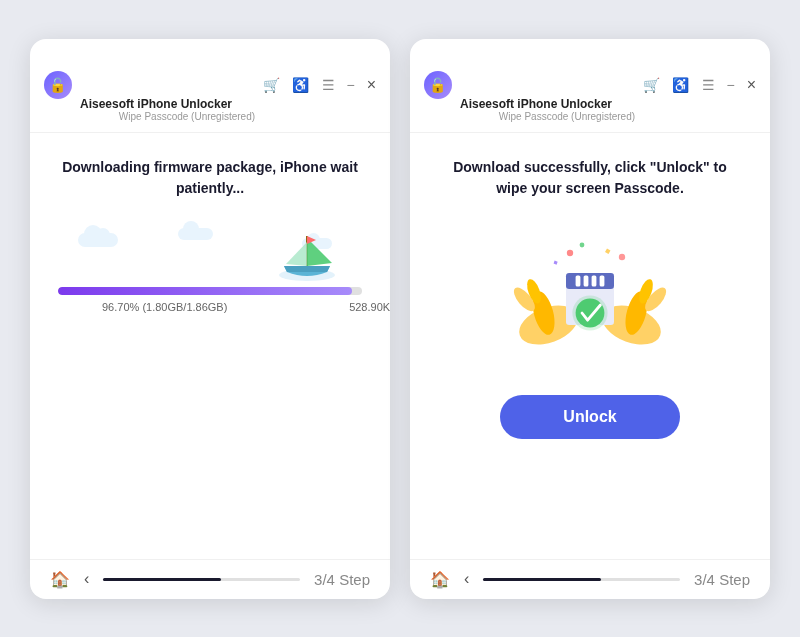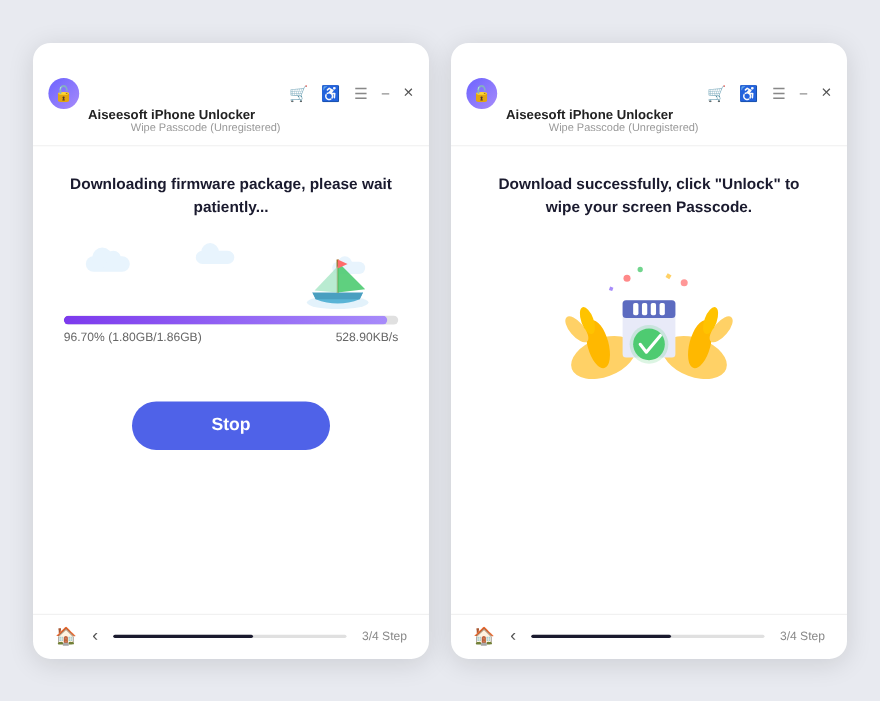--- a/index.html
+++ b/index.html
@@ -176,20 +176,21 @@
       background: linear-gradient(90deg, #7c3aed, #a78bfa);
       border-radius: 4px;
       transition: width 0.3s;
     }
     .progress-info {
       width: 100%;
       display: flex;
       justify-content: space-between;
       font-size: 11px;
       color: #666;
+      margin-left: 44px;
     }
 
     
     .success-illustration {
       width: 160px;
       height: 140px;
       margin-bottom: 16px;
     }
 
     
@@ -227,21 +228,21 @@
       border-radius: 2px;
       position: relative;
     }
     .bottom-progress-fill {
       height: 100%;
       background: #1a1a2e;
       border-radius: 2px;
       width: 60%;
     }
     .step-label {
-      font-size: 11px;
+      font-size: 15px;
       color: #888;
       white-space: nowrap;
     }
   </style>
 </head>
 <body>
 
 <div class="window">
 
   <div class="titlebar">
@@ -253,21 +254,21 @@
     <div class="titlebar-controls">
       <span>🛒</span>
       <span>♿</span>
       <span>☰</span>
       <span>−</span>
       <span class="close-btn">×</span>
     </div>
   </div>
 
   <div class="content">
-    <div class="status-text">Downloading firmware package, please wait patiently...</div>
+    <div class="status-text">Downloading firmware package, iPhone wait patiently...</div>
 
     <div class="progress-area">
 
       <div class="boat-area">
         <div class="cloud cloud-left"></div>
         <div class="cloud cloud-mid"></div>
         <div class="cloud cloud-right-sm"></div>
 
         <svg class="sailboat" width="70" height="55" viewBox="0 0 70 55">
 
@@ -291,21 +292,20 @@
       </div>
       <div class="progress-info">
         <span>
           <span>96.70%</span>
           <span>(1.80GB/1.86GB)</span>
         </span>
         <span>528.90KB/s</span>
       </div>
     </div>
 
-    <button class="action-btn" style="margin-top: 40px;">Stop</button>
   </div>
 
   <div class="bottombar">
     <span class="bottom-icon">🏠</span>
     <span class="bottom-icon">‹</span>
     <div class="bottom-progress-track">
       <div class="bottom-progress-fill"></div>
     </div>
     <span class="step-label">3/4 Step</span>
   </div>
@@ -357,20 +357,21 @@
       <rect x="82" y="58" width="6" height="14" rx="2" fill="white"></rect>
       <rect x="92" y="58" width="6" height="14" rx="2" fill="white"></rect>
       <rect x="102" y="58" width="6" height="14" rx="2" fill="white"></rect>
       <rect x="112" y="58" width="6" height="14" rx="2" fill="white"></rect>
 
       <circle cx="100" cy="105" r="22" fill="#4ecb71" opacity="0.2"></circle>
       <circle cx="100" cy="105" r="18" fill="#4ecb71"></circle>
       <polyline points="90,105 97,114 113,95" fill="none" stroke="white" stroke-width="3.5" stroke-linecap="round" stroke-linejoin="round"></polyline>
     </svg>
 
+    <button class="action-btn" style="margin-top: 16px;">Unlock</button>
   </div>
 
   <div class="bottombar">
     <span class="bottom-icon">🏠</span>
     <span class="bottom-icon">‹</span>
     <div class="bottom-progress-track">
       <div class="bottom-progress-fill"></div>
     </div>
     <span class="step-label">3/4 Step</span>
   </div>

